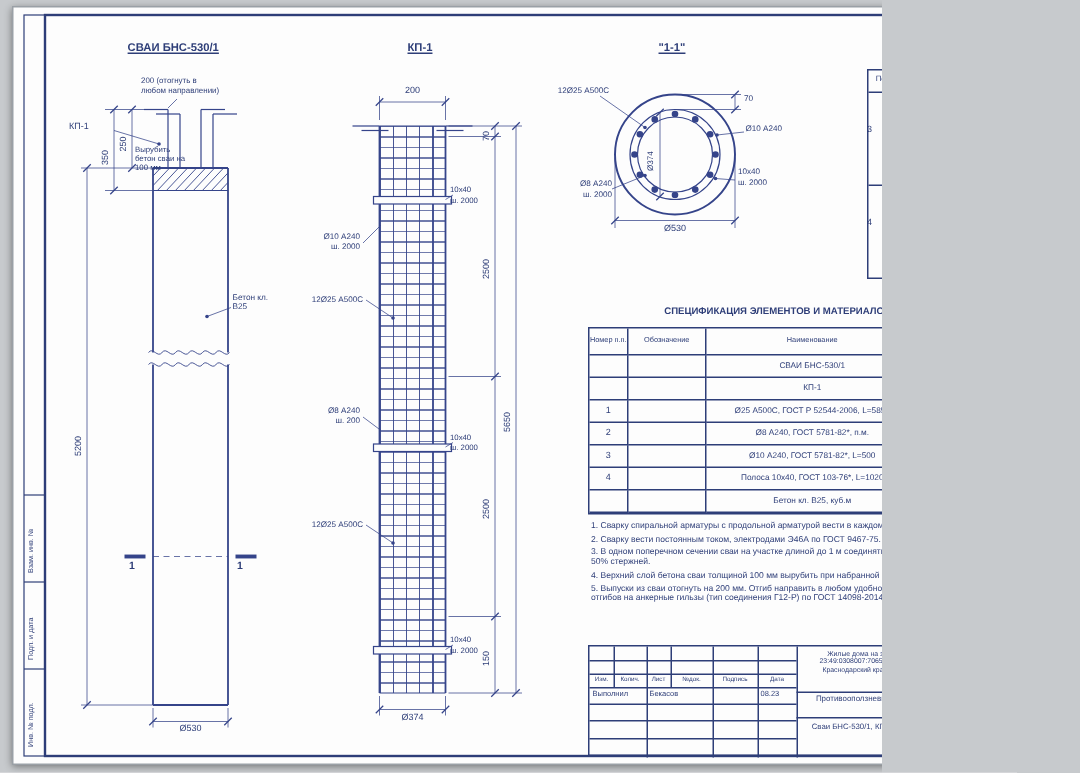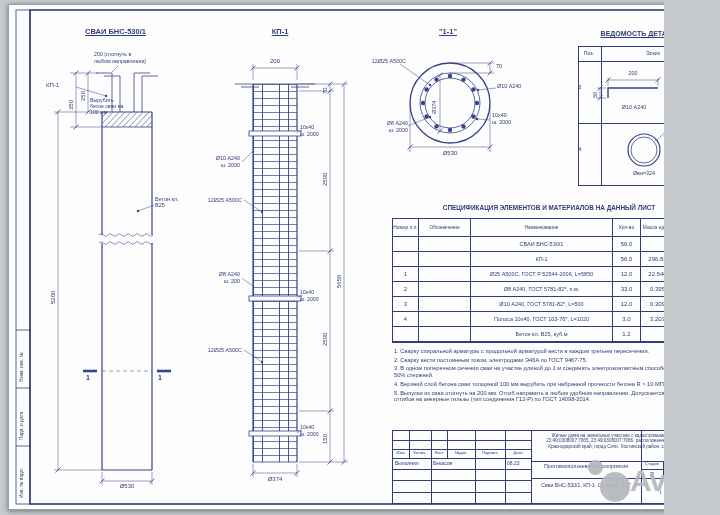--- a/index.html
+++ b/index.html
@@ -1,18 +1,18 @@
 <!DOCTYPE html>
 <html><head>
 <meta charset="utf-8">
 <style>
   :root{ --ink:#2e3e78; --line:#35448a; --paper:#fdfdfd; }
   *{margin:0;padding:0;box-sizing:border-box;}
   html,body{width:720px;height:515px;background:#c7cacd;font-family:"Liberation Sans",sans-serif;}
-  #stage{position:absolute;left:0;top:0;width:664px;height:515px;overflow:hidden;}
+  #stage{position:absolute;left:0;top:0;width:588px;height:515px;overflow:hidden;}
   .sheet{position:absolute;left:8px;top:4px;width:706px;height:506px;background:var(--paper);
          border:1px solid #9aa0a6;box-shadow:0 1px 5px rgba(0,0,0,.45);}
   svg.linework{position:absolute;left:0;top:0;}
   .t{position:absolute;color:var(--ink);font-size:6px;line-height:1.18;white-space:nowrap;}
   .c{text-align:center;} .r{text-align:right;} .b{font-weight:bold;} .u{text-decoration:underline;}
   .wrap{white-space:normal;}
   .rt{transform:rotate(-90deg);transform-origin:0 0;}
   .cagegrid{position:absolute;left:253px;top:84px;width:44px;height:378px;
     background-image:
       repeating-linear-gradient(180deg, rgba(53,68,138,.7) 0 .8px, transparent .8px 7px),

